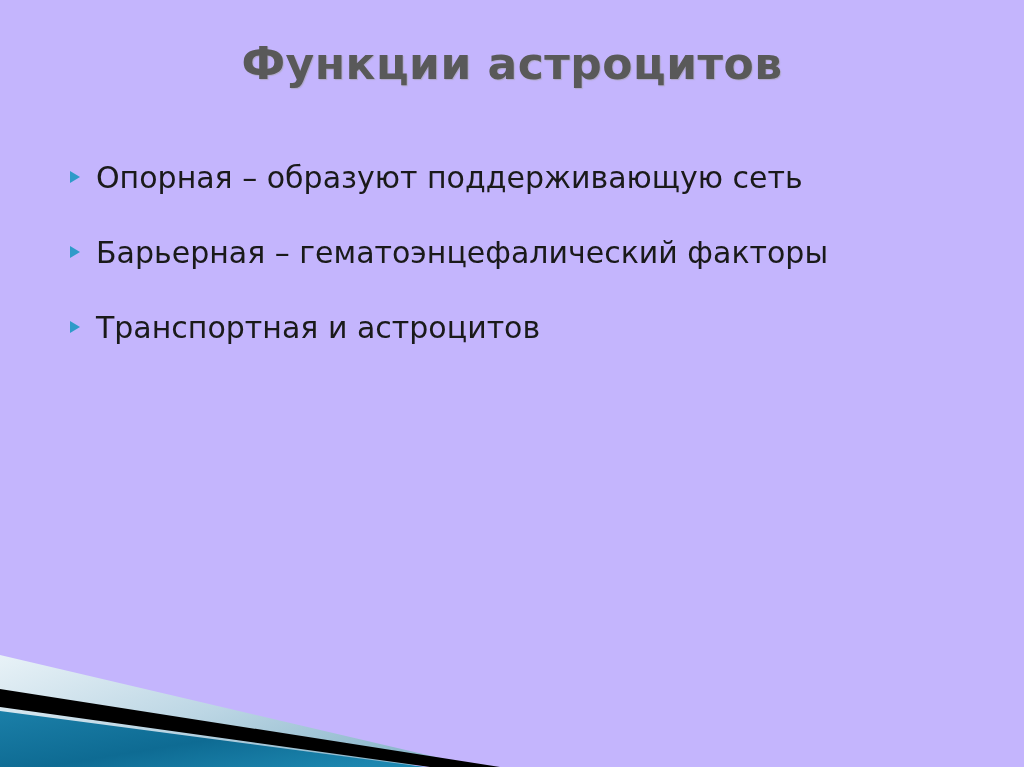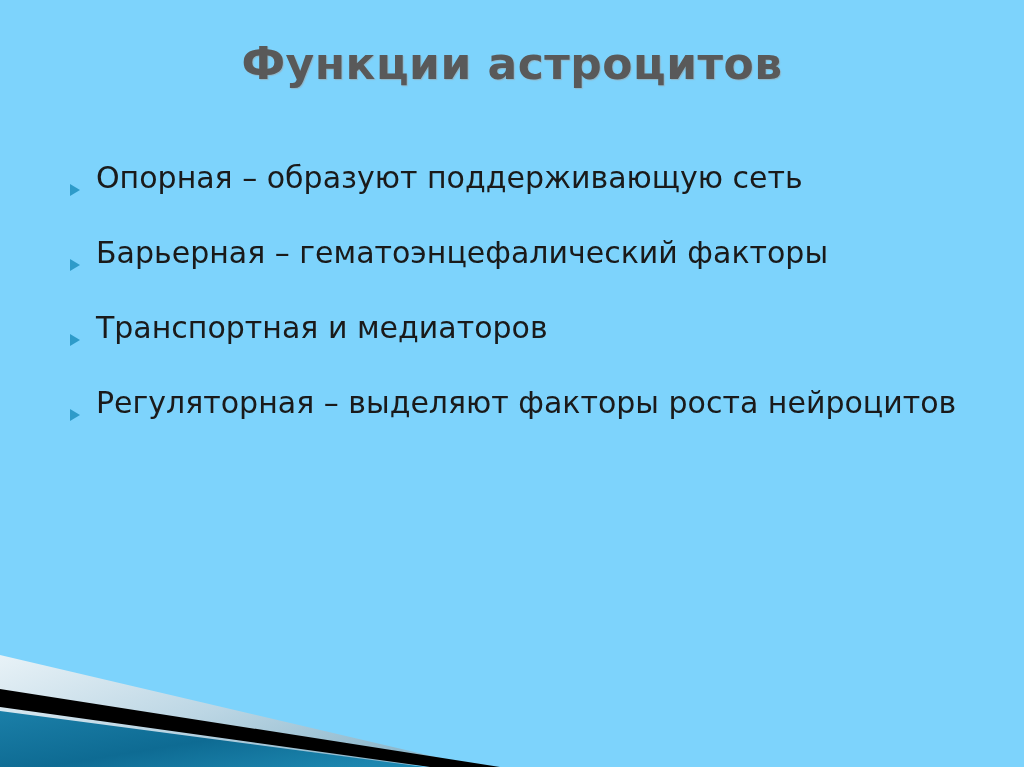--- a/index.html
+++ b/index.html
@@ -11,21 +11,21 @@
     width: 1024px;
     height: 767px;
     overflow: hidden;
     font-family: "DejaVu Sans", sans-serif;
     position: relative;
   }
 
   .slide {
     position: absolute;
     inset: 0;
-    background: #7dd3fc;
+    background: #c4b5fd;
     overflow: hidden;
   }
 
   
   .title {
     position: absolute;
     left: 0;
     right: 0;
     top: 38px;
     text-align: center;
@@ -39,21 +39,21 @@
 
   
   .bullets {
     position: absolute;
     left: 68px;
     top: 158px;
     width: 900px;
   }
   .bullet-row {
     display: flex;
-    align-items: flex-end;
+    align-items: flex-start;
     margin-bottom: 36px;
   }
   .bullet-marker {
     flex: 0 0 auto;
     width: 28px;
     padding-top: 12px;
     color: #2e9bc9;
     font-size: 17px;
     line-height: 1;
   }
@@ -104,31 +104,23 @@
       </span>
       <span class="bullet-text">Барьерная – гематоэнцефалический факторы</span>
     </div>
 
     <div class="bullet-row">
       <span class="bullet-marker">
         <svg width="14" height="14" viewBox="0 0 14 14" aria-hidden="true">
           <path d="M2 1 L12 7 L2 13 Z" fill="#2e9bc9"></path>
         </svg>
       </span>
-      <span class="bullet-text">Транспортная и медиаторов</span>
+      <span class="bullet-text">Транспортная и астроцитов</span>
     </div>
 
-    <div class="bullet-row">
-      <span class="bullet-marker">
-        <svg width="14" height="14" viewBox="0 0 14 14" aria-hidden="true">
-          <path d="M2 1 L12 7 L2 13 Z" fill="#2e9bc9"></path>
-        </svg>
-      </span>
-      <span class="bullet-text">Регуляторная – выделяют факторы роста нейроцитов</span>
-    </div>
 
 
   </div>
 
   <svg class="ribbon" viewBox="0 0 520 130" preserveAspectRatio="none">
     <defs>
       <linearGradient id="gradLight" x1="0" y1="0" x2="1" y2="0.6">
         <stop offset="0%" stop-color="#e8f2f7"></stop>
         <stop offset="55%" stop-color="#bcd6e4"></stop>
         <stop offset="100%" stop-color="#8fb9cd"></stop>

